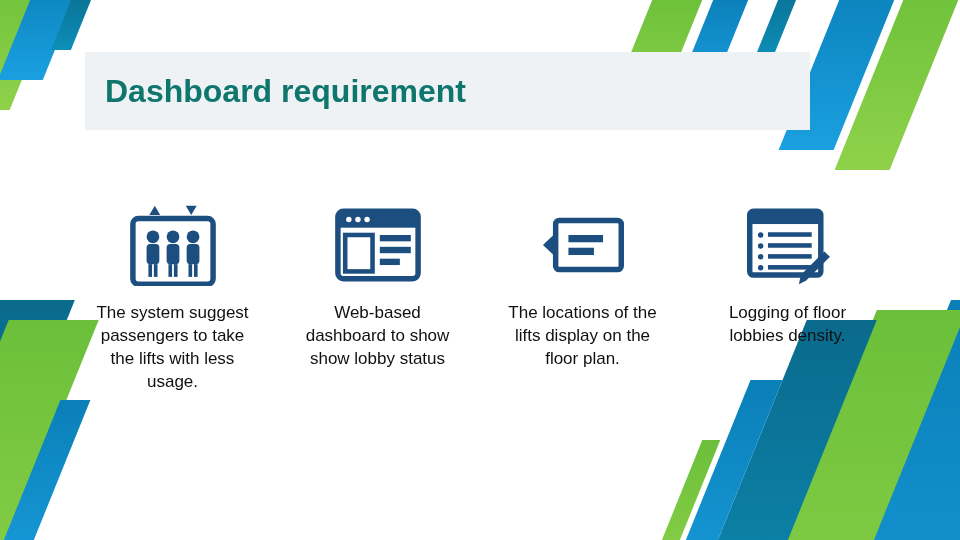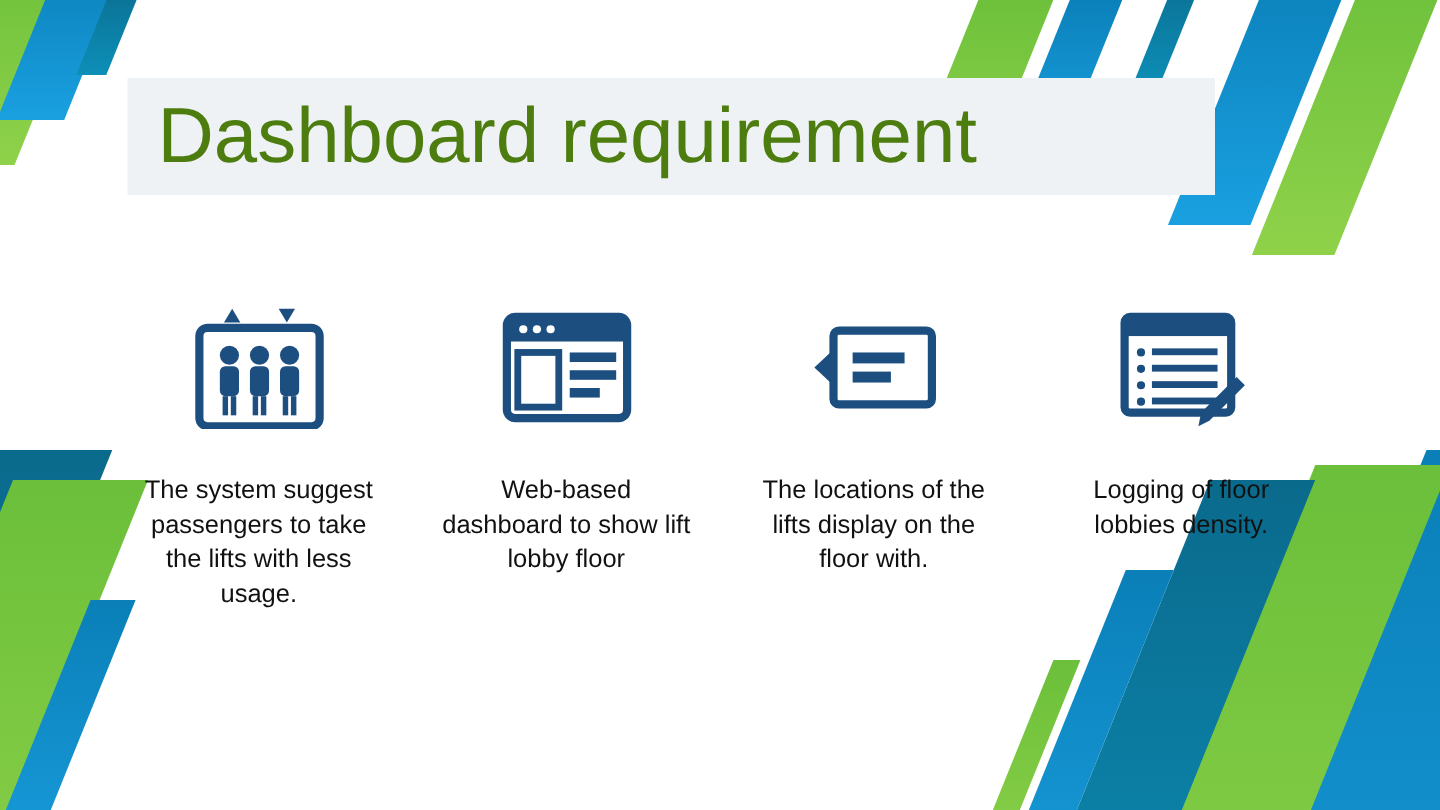--- a/index.html
+++ b/index.html
@@ -46,23 +46,23 @@
   .title-bar {
     position: absolute;
     top: 52px; left: 85px; right: 150px;
     height: 78px;
     background: #eef2f5;
     display: flex;
     align-items: center;
     padding-left: 20px;
   }
   .title-bar h1 {
-    font-size: 52px;
-    font-weight: 400;
-    color: #4d7c0f;
+    font-size: 32px;
+    font-weight: 700;
+    color: #0f766e;
   }
 
   
   .features {
     position: absolute;
     top: 200px; left: 80px; right: 80px;
     display: flex;
     justify-content: space-between;
     gap: 20px;
   }
@@ -73,21 +73,21 @@
     align-items: center;
     text-align: center;
   }
   .feature .icon {
     width: 100px; height: 90px;
     display: flex; align-items: center; justify-content: center;
     color: #1c4f80;
   }
   .feature .icon svg { width: 92px; height: 82px; }
   .feature p {
-    margin-top: 26px;
+    margin-top: 12px;
     font-size: 17px;
     line-height: 1.35;
     color: #111;
     max-width: 170px;
   }
 </style>
 </head>
 <body>
 
 <div class="slide">
@@ -149,33 +149,33 @@
           <rect x="6" y="8" width="88" height="18"></rect>
           <circle cx="18" cy="17" r="3" fill="#fff"></circle>
           <circle cx="28" cy="17" r="3" fill="#fff"></circle>
           <circle cx="38" cy="17" r="3" fill="#fff"></circle>
           <rect x="14" y="34" width="30" height="40" fill="none" stroke="currentColor" stroke-width="5"></rect>
           <rect x="52" y="34" width="34" height="7"></rect>
           <rect x="52" y="47" width="34" height="7"></rect>
           <rect x="52" y="60" width="22" height="7"></rect>
         </svg>
       </div>
-      <p>Web-based dashboard to show lift lobby floor</p>
+      <p>Web-based dashboard to show show lobby status</p>
     </div>
 
     <div class="feature">
       <div class="icon">
         <svg viewBox="0 0 100 90" fill="currentColor">
           <rect x="20" y="18" width="72" height="54" rx="4" fill="none" stroke="currentColor" stroke-width="6"></rect>
           <rect x="34" y="34" width="38" height="8"></rect>
           <rect x="34" y="48" width="28" height="8"></rect>
           <polygon points="22,30 6,45 22,60"></polygon>
         </svg>
       </div>
-      <p>The locations of the lifts display on the floor with.</p>
+      <p>The locations of the lifts display on the floor plan.</p>
     </div>
 
     <div class="feature">
       <div class="icon">
         <svg viewBox="0 0 100 90" fill="currentColor">
           <rect x="8" y="8" width="78" height="70" rx="4" fill="none" stroke="currentColor" stroke-width="6"></rect>
           <rect x="8" y="8" width="78" height="14"></rect>
           <circle cx="20" cy="34" r="3"></circle>
             <rect x="28" y="31" width="48" height="5"></rect>
           <circle cx="20" cy="46" r="3"></circle>

